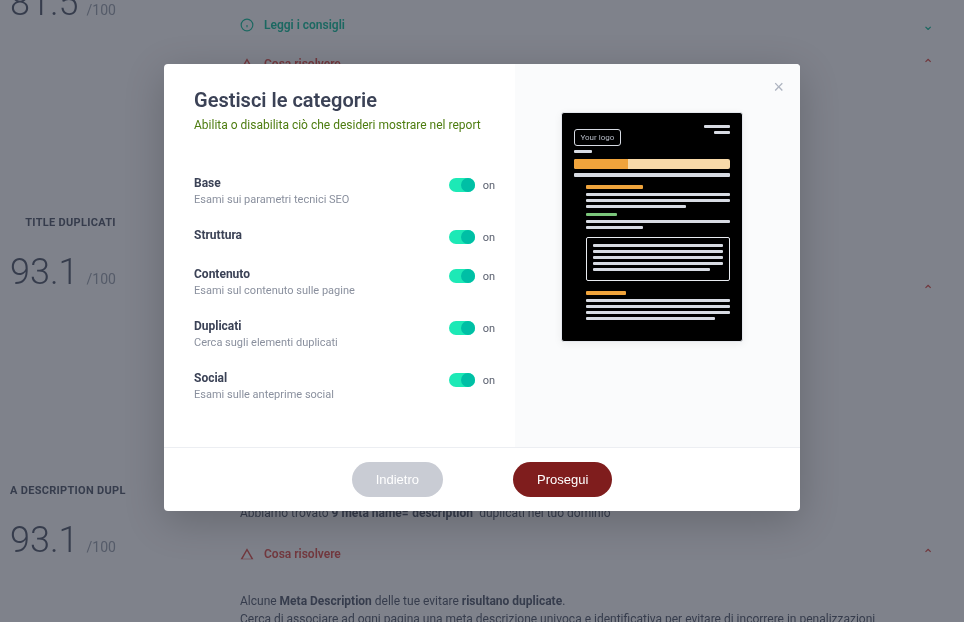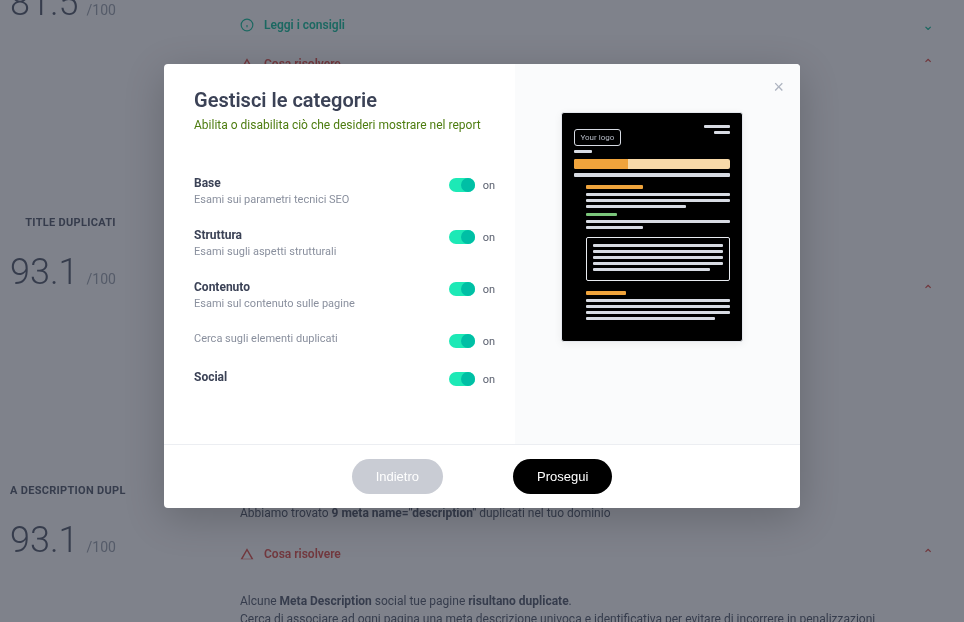--- a/index.html
+++ b/index.html
@@ -244,21 +244,21 @@
       border: none;
       cursor: pointer;
     }
 
     .btn-secondary {
       background: #c9ccd4;
       color: #fff;
     }
 
     .btn-primary {
-      background: #000000;
+      background: #7f1d1d;
       color: #fff;
       text-align: right;
     }
 
     
     .preview-doc {
       width: 182px;
       background: #000000;
       border: 1px solid #e4e7ed;
       border-radius: 3px;
@@ -409,21 +409,21 @@
     <div class="bg-accordion-item" style="margin-top:14px;">
       <span class="bg-icon bg-icon-warn">
         <svg width="14" height="14" viewBox="0 0 24 24" fill="currentColor">
             <path d="M12 2L1 21h22L12 2zm0 5l7.5 13h-15L12 7z"></path>
           </svg>
       </span>
       <span class="bg-warn-text">Cosa risolvere</span>
       <span class="bg-chevron">⌃</span>
     </div>
     <div class="bg-body-text" style="margin-top:20px;">
-      <span>Alcune </span><b>Meta Description</b><span> social tue pagine </span><b>risultano duplicate</b><span>.</span>
+      <span>Alcune </span><b>Meta Description</b><span> delle tue evitare </span><b>risultano duplicate</b><span>.</span>
       <br>
       <span>Cerca di associare ad ogni pagina una meta descrizione univoca e identificativa per evitare di incorrere in penalizzazioni</span>
     </div>
   </div>
 
 </div>
 
 <div class="modal-overlay">
   <div class="modal">
     <button class="modal-close">
@@ -444,21 +444,20 @@
             <div class="toggle-switch">
                 <div class="toggle-knob"></div>
               </div>
             <span class="toggle-label">on</span>
           </div>
         </div>
 
         <div class="category-row">
           <div class="category-text">
             <div class="category-name">Struttura</div>
-            <div class="category-desc">Esami sugli aspetti strutturali</div>
           </div>
           <div class="category-toggle">
             <div class="toggle-switch">
                 <div class="toggle-knob"></div>
               </div>
             <span class="toggle-label">on</span>
           </div>
         </div>
 
         <div class="category-row">
@@ -469,33 +468,35 @@
           <div class="category-toggle">
             <div class="toggle-switch">
                 <div class="toggle-knob"></div>
               </div>
             <span class="toggle-label">on</span>
           </div>
         </div>
 
         <div class="category-row">
           <div class="category-text">
+            <div class="category-name">Duplicati</div>
             <div class="category-desc">Cerca sugli elementi duplicati</div>
           </div>
           <div class="category-toggle">
             <div class="toggle-switch">
                 <div class="toggle-knob"></div>
               </div>
             <span class="toggle-label">on</span>
           </div>
         </div>
 
         <div class="category-row">
           <div class="category-text">
             <div class="category-name">Social</div>
+            <div class="category-desc">Esami sulle anteprime social</div>
           </div>
           <div class="category-toggle">
             <div class="toggle-switch">
                 <div class="toggle-knob"></div>
               </div>
             <span class="toggle-label">on</span>
           </div>
         </div>
       </div>
 

